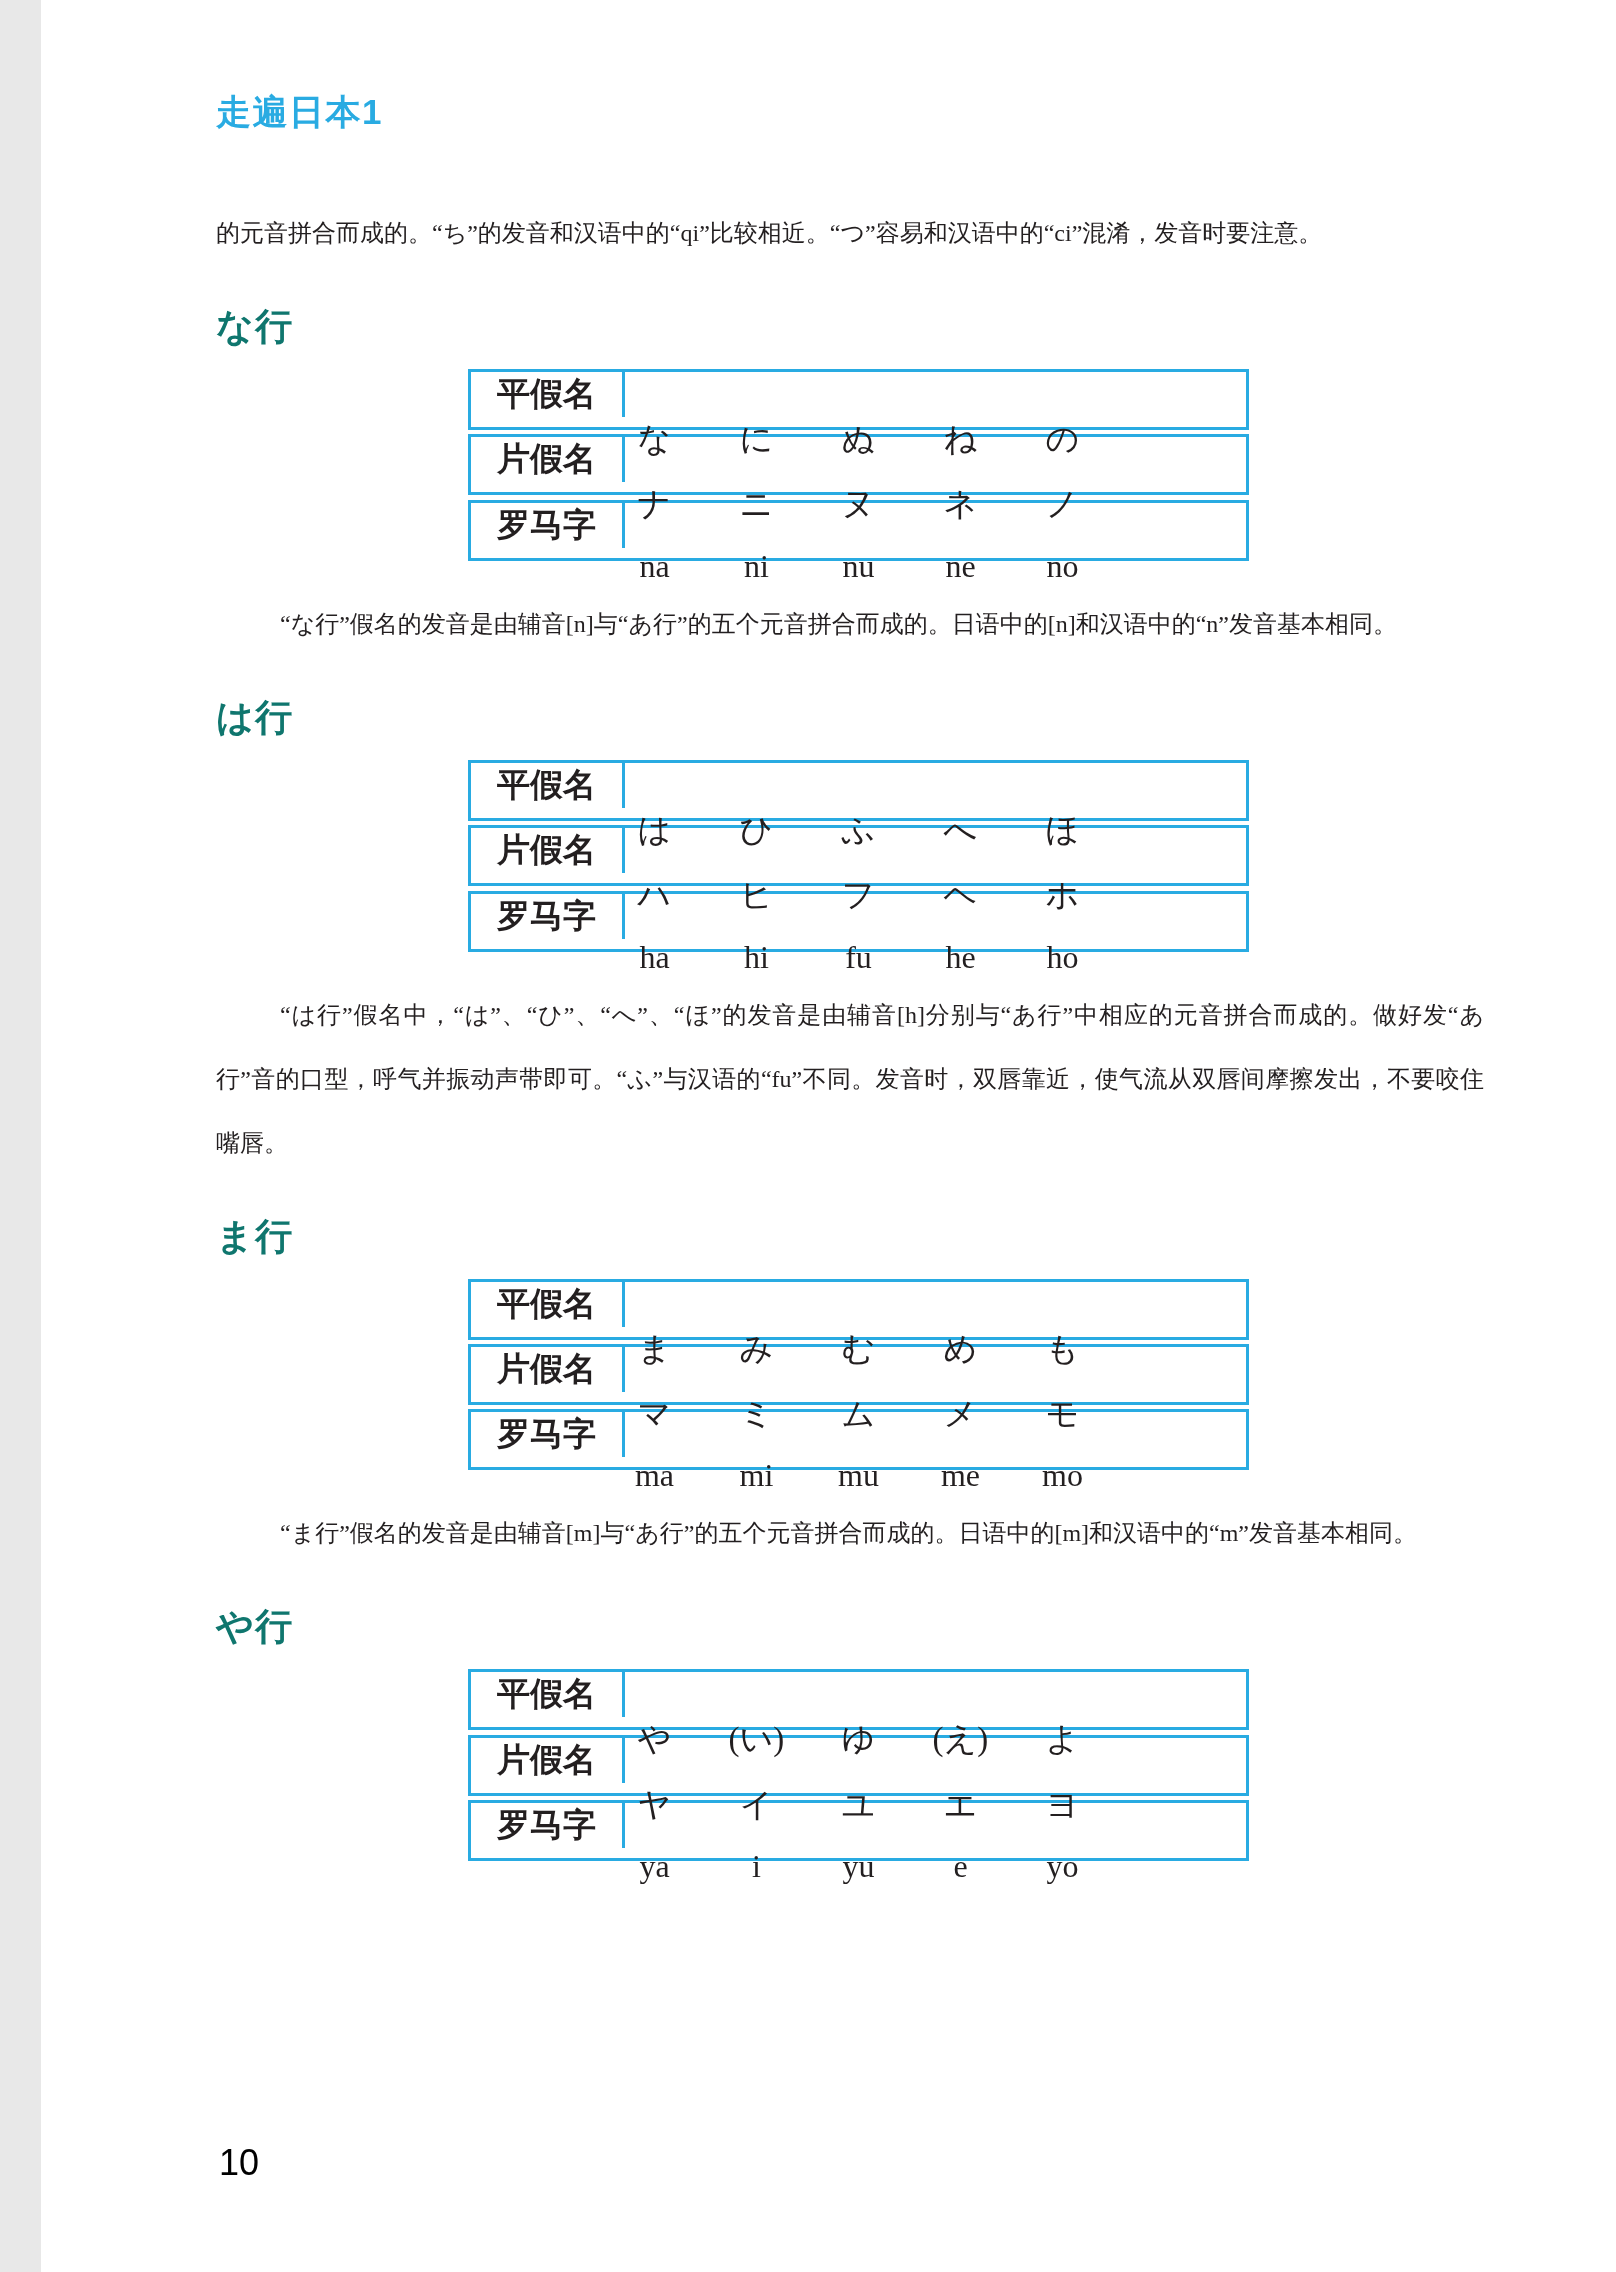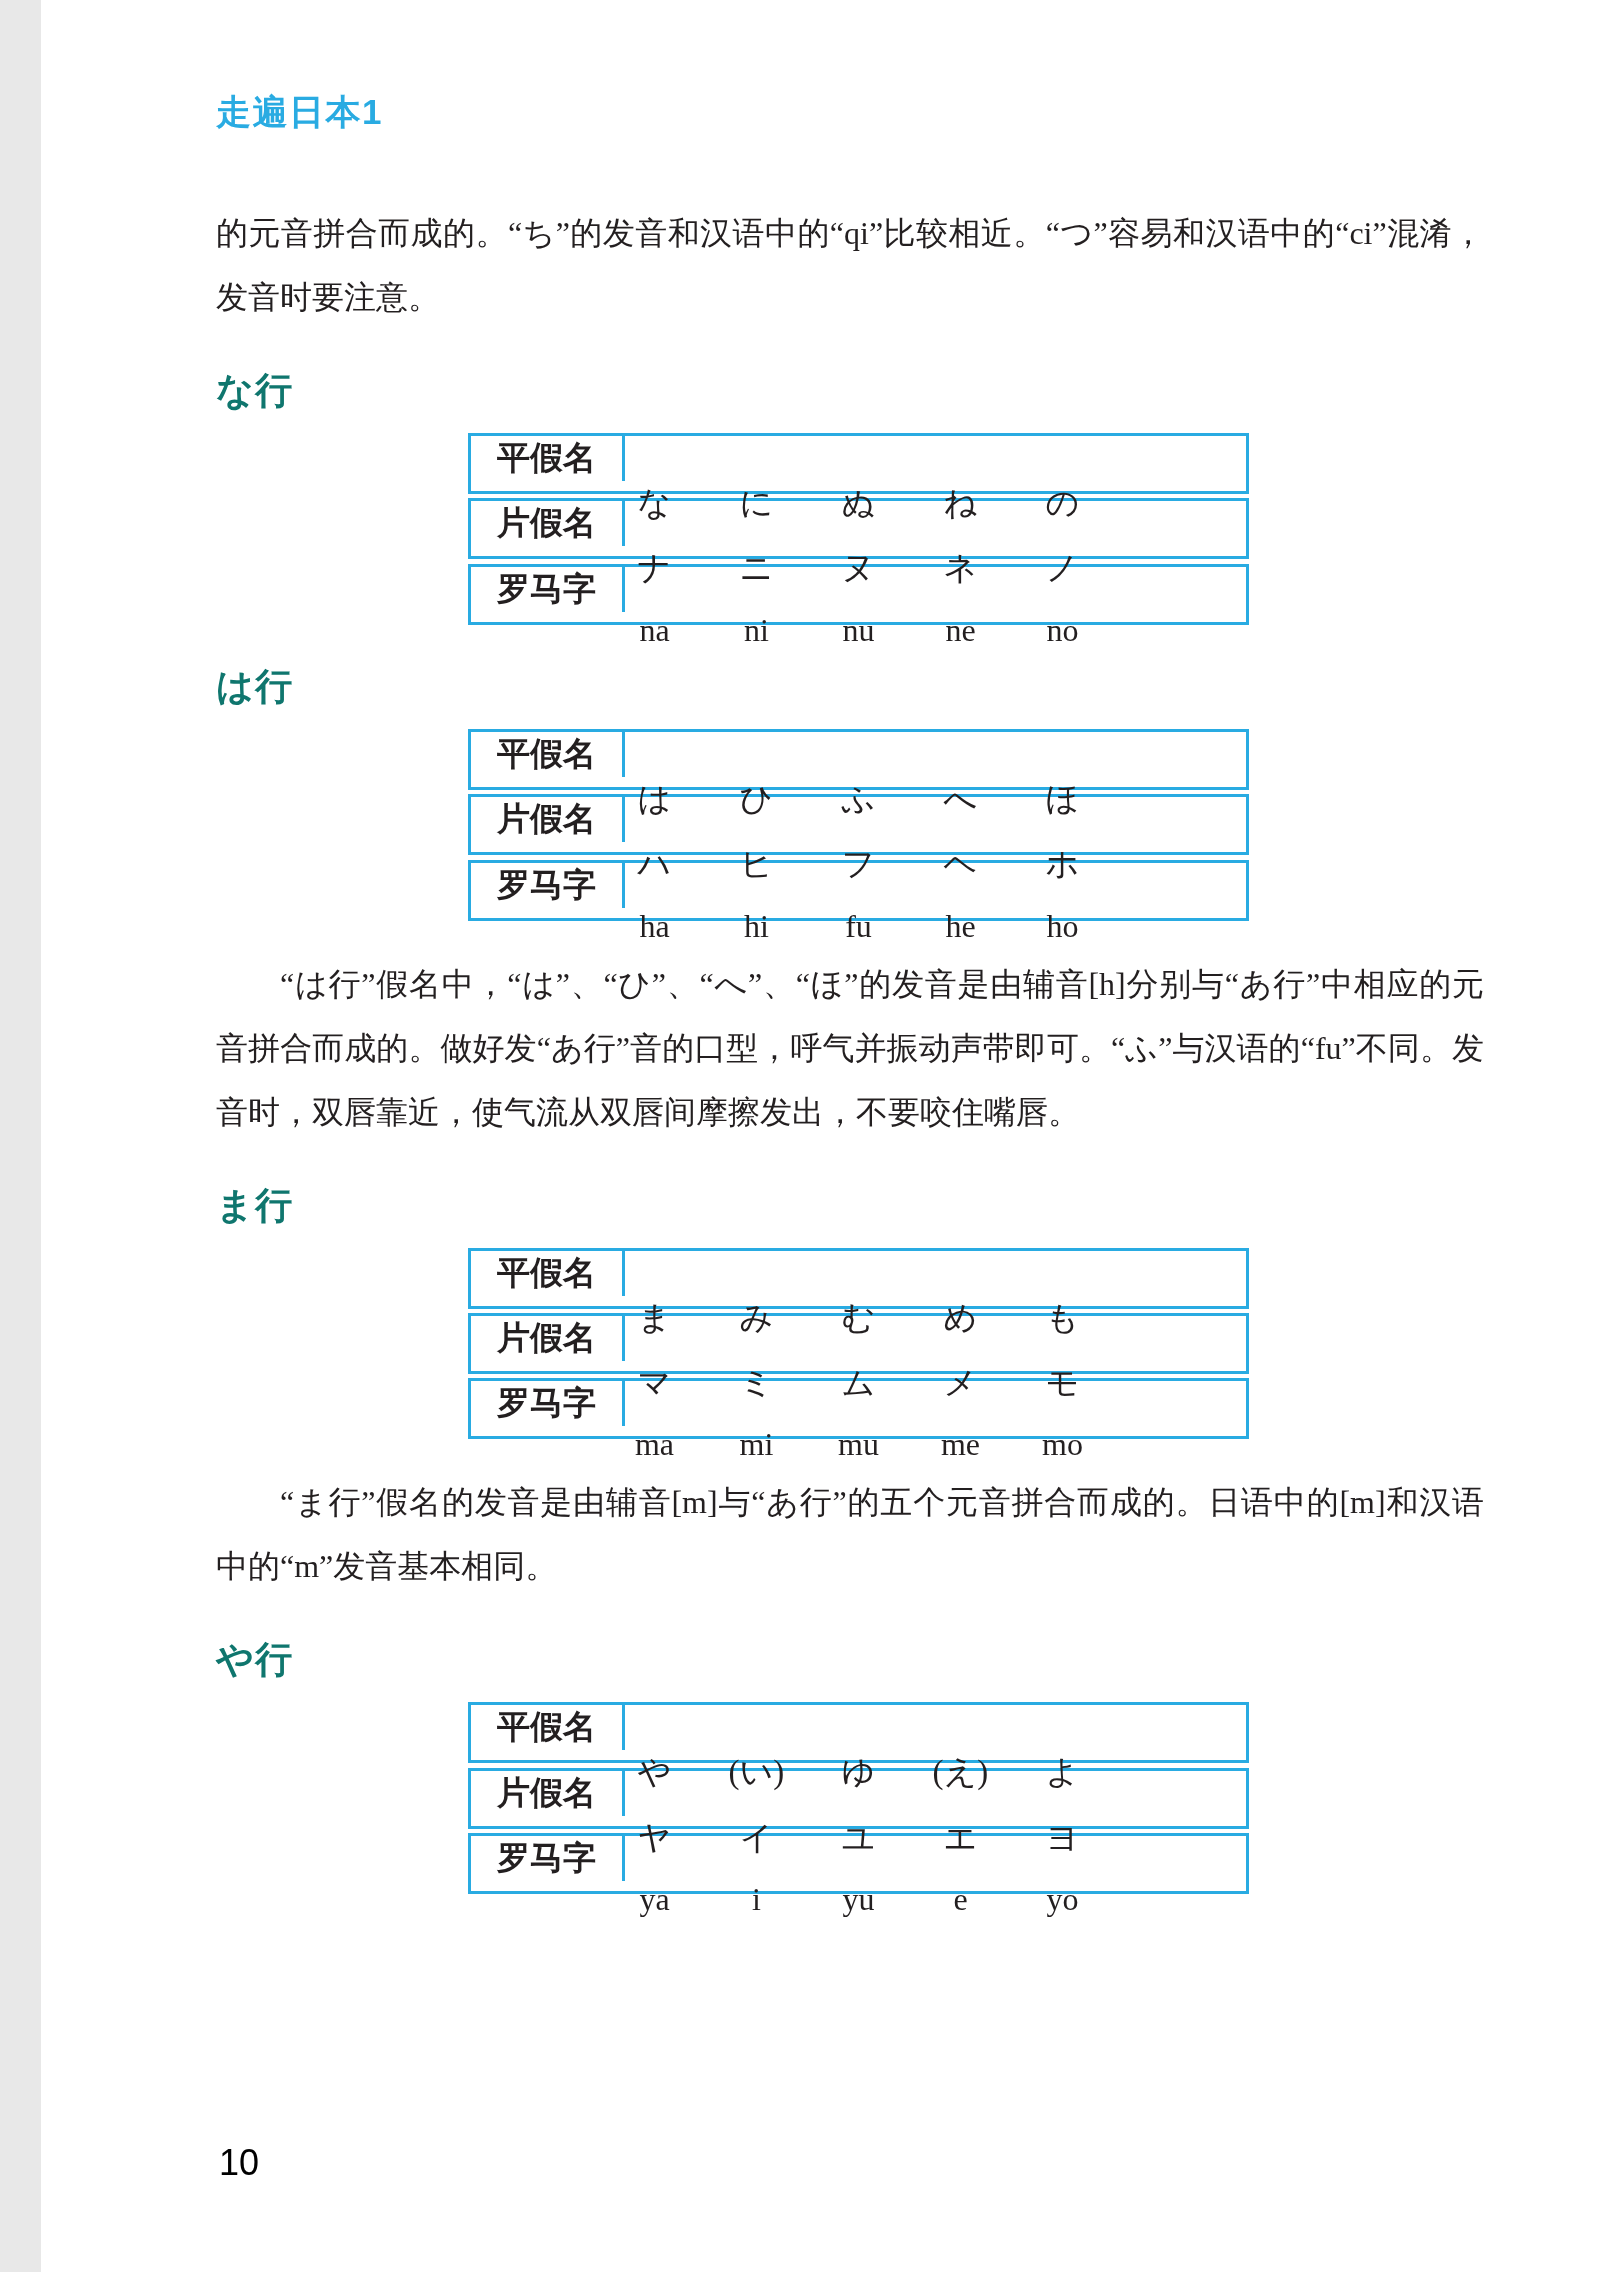--- a/index.html
+++ b/index.html
@@ -17,21 +17,21 @@
   .brand{
     margin:0;padding-top:90px;
     font-family:"Liberation Sans", sans-serif;
     font-weight:bold;
     font-size:35px;
     line-height:43px;
     color:#29abe2;
     letter-spacing:1.5px;
   }
   .para{
-    font-size:32px;
+    font-size:24px;
     line-height:64px;
     text-align:justify;
     text-align-last:left;
     margin:31px 0 0 0;
   }
   .para.intro{margin-top:68px;}
   .para.indent{text-indent:64px;}
   .sec-heading{
     margin:41px 0 0 0;
     font-family:"Liberation Sans", sans-serif;
@@ -122,20 +122,21 @@
         <div class="tlabel">罗马字</div>
         <div class="tcells">
           <span class="tcell">na</span>
           <span class="tcell">ni</span>
           <span class="tcell">nu</span>
           <span class="tcell">ne</span>
           <span class="tcell">no</span>
         </div>
       </div>
     </div>
+    <p class="para indent">“な行”假名的发音是由辅音[n]与“あ行”的五个元音拼合而成的。日语中的[n]和汉语中的“n”发音基本相同。</p>
   </section>
 
   <section>
     <h2 class="sec-heading">は行</h2>
     <div class="ktable">
       <div class="trow">
         <div class="tlabel">平假名</div>
         <div class="tcells">
           <span class="tcell">は</span>
           <span class="tcell">ひ</span>

